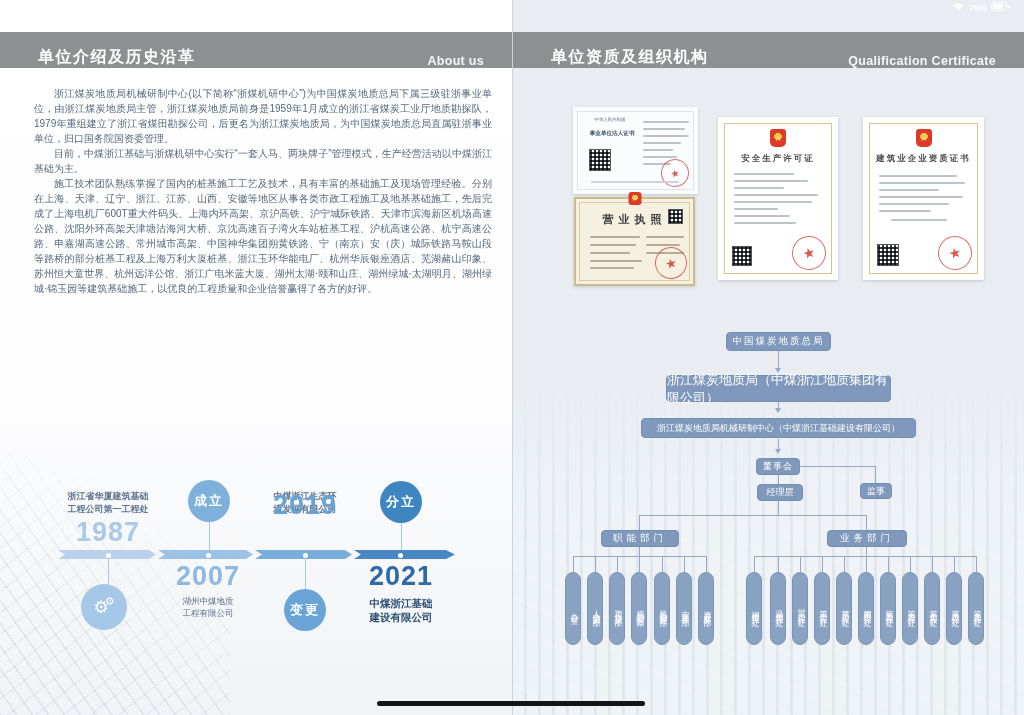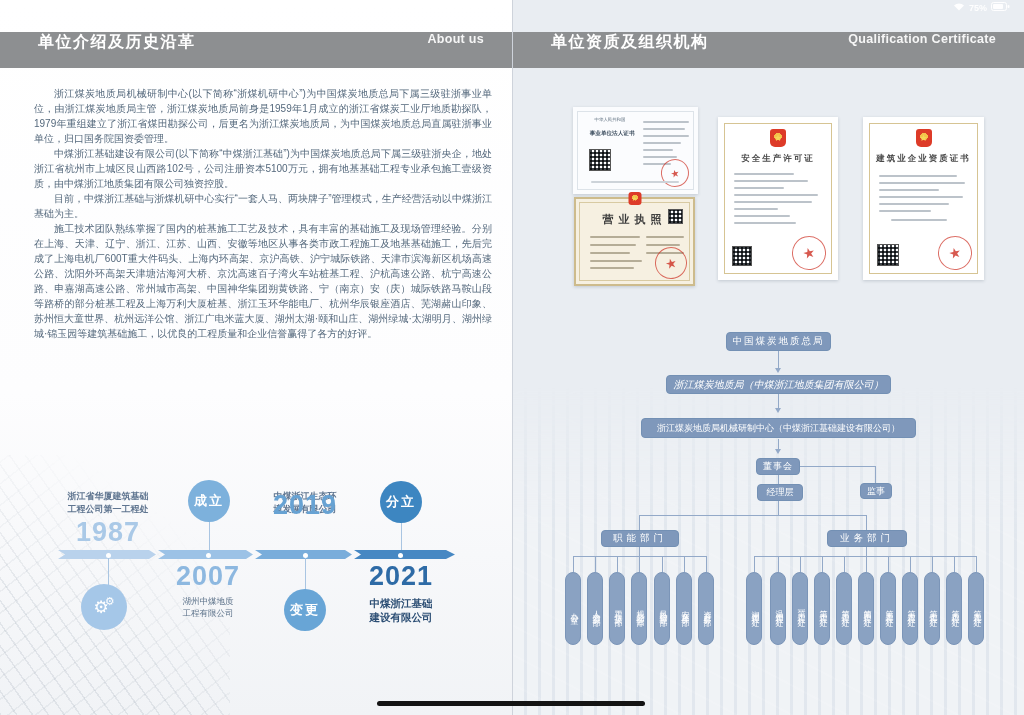--- a/index.html
+++ b/index.html
@@ -28,21 +28,21 @@
             mask-image:linear-gradient(0deg,#000 55%,transparent 100%);}
 
   
   .statusbar{position:absolute;top:0;left:0;width:1024px;height:15px;z-index:50;
     display:flex;align-items:center;justify-content:space-between;padding:0 14px;box-sizing:border-box;}
   .status-left{color:rgba(255,255,255,.95);font-size:9px;font-weight:bold;letter-spacing:.5px;}
   .status-right{display:flex;align-items:center;gap:4px;color:rgba(255,255,255,.95);font-size:9px;font-weight:bold;}
 
   
   .header-bar{position:absolute;top:32px;left:0;right:0;height:36px;background:#8d8f91;
-    display:flex;align-items:flex-start;justify-content:space-between;
+    display:flex;align-items:flex-end;justify-content:space-between;
     padding:0 28px 0 38px;box-sizing:border-box;z-index:5;}
   .header-title{color:#ffffff;font-size:16px;font-weight:bold;letter-spacing:1.5px;}
   .header-sub{color:rgba(255,255,255,.92);font-size:12.5px;letter-spacing:.3px;font-weight:bold;}
 
   
   .paragraphs{position:absolute;left:34px;top:86px;width:458px;z-index:2;}
   .para{margin:0;text-indent:2em;text-align:justify;font-size:10px;line-height:15px;color:#54687c;}
   .tseg{position:absolute;top:550px;height:9px;
     clip-path:polygon(0 0,calc(100% - 7px) 0,100% 50%,calc(100% - 7px) 100%,0 100%,7px 50%);}
   .tseg.tip{clip-path:polygon(0 0,calc(100% - 9px) 0,100% 50%,calc(100% - 9px) 100%,0 100%,7px 50%);}
@@ -114,21 +114,20 @@
 <div class="page page-left">
   <div class="wm-left"></div>
 
   <div class="header-bar">
     <span class="header-title">单位介绍及历史沿革</span>
     <span class="header-sub">About us</span>
   </div>
 
   <div class="paragraphs" id="paragraphs">
       <p class="para">浙江煤炭地质局机械研制中心(以下简称“浙煤机研中心”)为中国煤炭地质总局下属三级驻浙事业单位，由浙江煤炭地质局主管，浙江煤炭地质局前身是1959年1月成立的浙江省煤炭工业厅地质勘探队，1979年重组建立了浙江省煤田勘探公司，后更名为浙江煤炭地质局，为中国煤炭地质总局直属驻浙事业单位，归口国务院国资委管理。</p>
-      <p class="para">中煤浙江基础建设有限公司(以下简称“中煤浙江基础”)为中国煤炭地质总局下属三级驻浙央企，地处浙江省杭州市上城区艮山西路102号，公司注册资本5100万元，拥有地基基础工程专业承包施工壹级资质，由中煤浙江地质集团有限公司独资控股。</p>
       <p class="para">目前，中煤浙江基础与浙煤机研中心实行“一套人马、两块牌子”管理模式，生产经营活动以中煤浙江基础为主。</p>
       <p class="para">施工技术团队熟练掌握了国内的桩基施工工艺及技术，具有丰富的基础施工及现场管理经验。分别在上海、天津、辽宁、浙江、江苏、山西、安徽等地区从事各类市政工程施工及地基基础施工，先后完成了上海电机厂600T重大件码头、上海内环高架、京沪高铁、沪宁城际铁路、天津市滨海新区机场高速公路、沈阳外环高架天津塘沽海河大桥、京沈高速百子湾火车站桩基工程、沪杭高速公路、杭宁高速公路、申嘉湖高速公路、常州城市高架、中国神华集团朔黄铁路、宁（南京）安（庆）城际铁路马鞍山段等路桥的部分桩基工程及上海万利大厦桩基、浙江玉环华能电厂、杭州华辰银座酒店、芜湖赭山印象、苏州恒大童世界、杭州远洋公馆、浙江广电米蓝大厦、湖州太湖·颐和山庄、湖州绿城·太湖明月、湖州绿城·锦玉园等建筑基础施工，以优良的工程质量和企业信誉赢得了各方的好评。</p>
     </div>
 
   <div>
     <div class="tseg" style="left:58px;width:98px;background:#b9d2ec;"></div>
     <div class="tseg" style="left:158px;width:95px;background:#9cc2e6;"></div>
     <div class="tseg" style="left:255px;width:97px;background:#79addb;"></div>
     <div class="tseg tip" style="left:354px;width:101px;background:#4788c3;"></div>
 
@@ -234,21 +233,21 @@
     <div class="gline" style="left:16px;top:72px;width:60px;"></div>
     <div class="gline" style="left:16px;top:79px;width:84px;"></div>
     <div class="gline" style="left:16px;top:86px;width:70px;"></div>
     <div class="gline" style="left:16px;top:93px;width:52px;"></div>
     <div class="gline" style="left:28px;top:102px;width:56px;"></div>
     <div class="qr" style="left:14px;bottom:14px;width:20px;height:20px;"></div>
     <div class="seal" style="right:12px;bottom:10px;width:32px;height:32px;font-size:14px;">★</div>
   </div>
 
   <div class="org-box" style="left:213px;top:332px;width:105px;height:19px;font-size:9.5px;letter-spacing:2px;">中国煤炭地质总局</div>
-  <div class="org-box" style="left:153px;top:375px;width:225px;height:19px;font-size:10px;font-style:italic;">浙江煤炭地质局（中煤浙江地质集团有限公司）</div>
+  <div class="org-box" style="left:153px;top:375px;width:225px;height:27px;font-size:13px;">浙江煤炭地质局（中煤浙江地质集团有限公司）</div>
   <div class="org-box" style="left:128px;top:418px;width:275px;height:20px;font-size:9px;">浙江煤炭地质局机械研制中心（中煤浙江基础建设有限公司）</div>
   <div class="org-box" style="left:243px;top:458px;width:44px;height:17px;font-size:9px;letter-spacing:1px;">董事会</div>
   <div class="org-box" style="left:347px;top:483px;width:32px;height:16px;font-size:9px;">监事</div>
   <div class="org-box" style="left:244px;top:484px;width:46px;height:17px;font-size:9px;">经理层</div>
   <div class="org-box" style="left:88px;top:530px;width:78px;height:17px;font-size:9.5px;letter-spacing:4px;">职能部门</div>
   <div class="org-box" style="left:314px;top:530px;width:80px;height:17px;font-size:9.5px;letter-spacing:4px;">业务部门</div>
 
   <div id="org-lines">
       <div class="line" style="left: 265px; top: 351px; width: 1px; height: 18px;"></div>
       <div class="arr" style="left: 262px; top: 368px;"></div>

